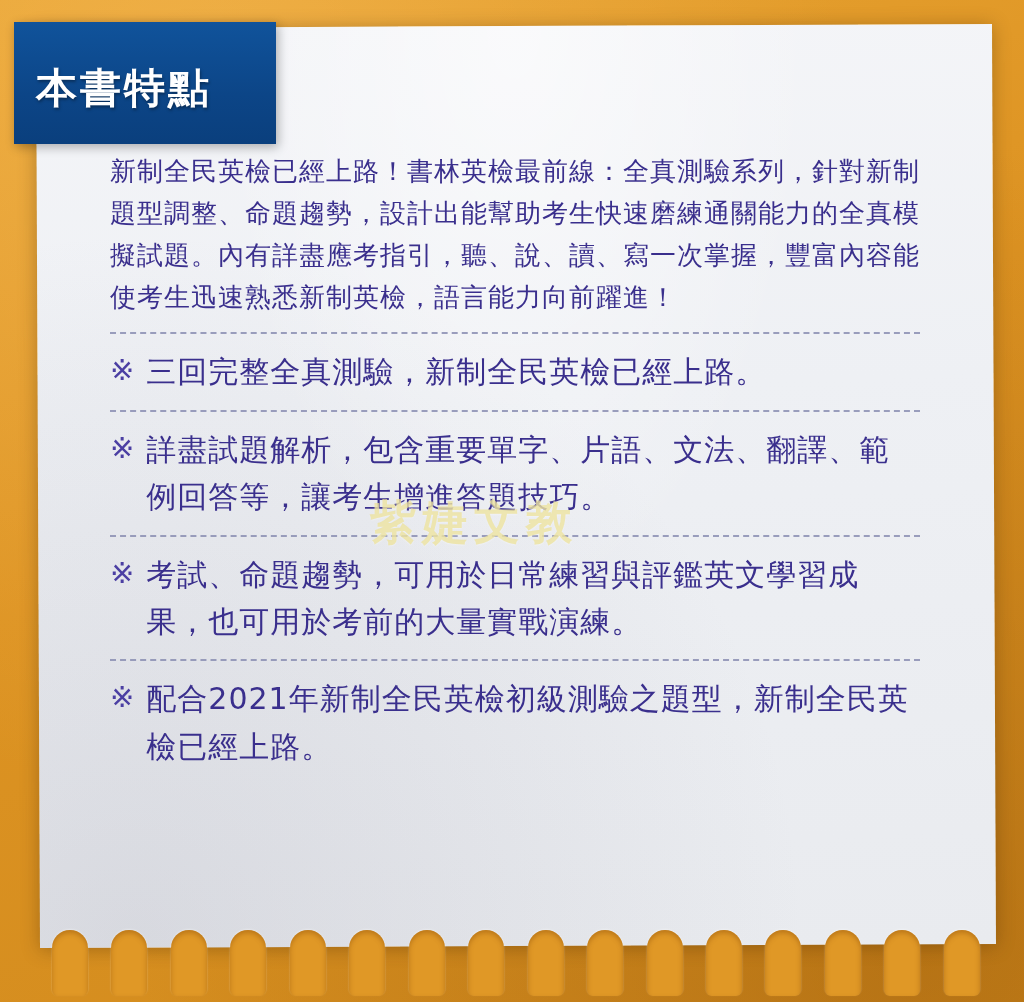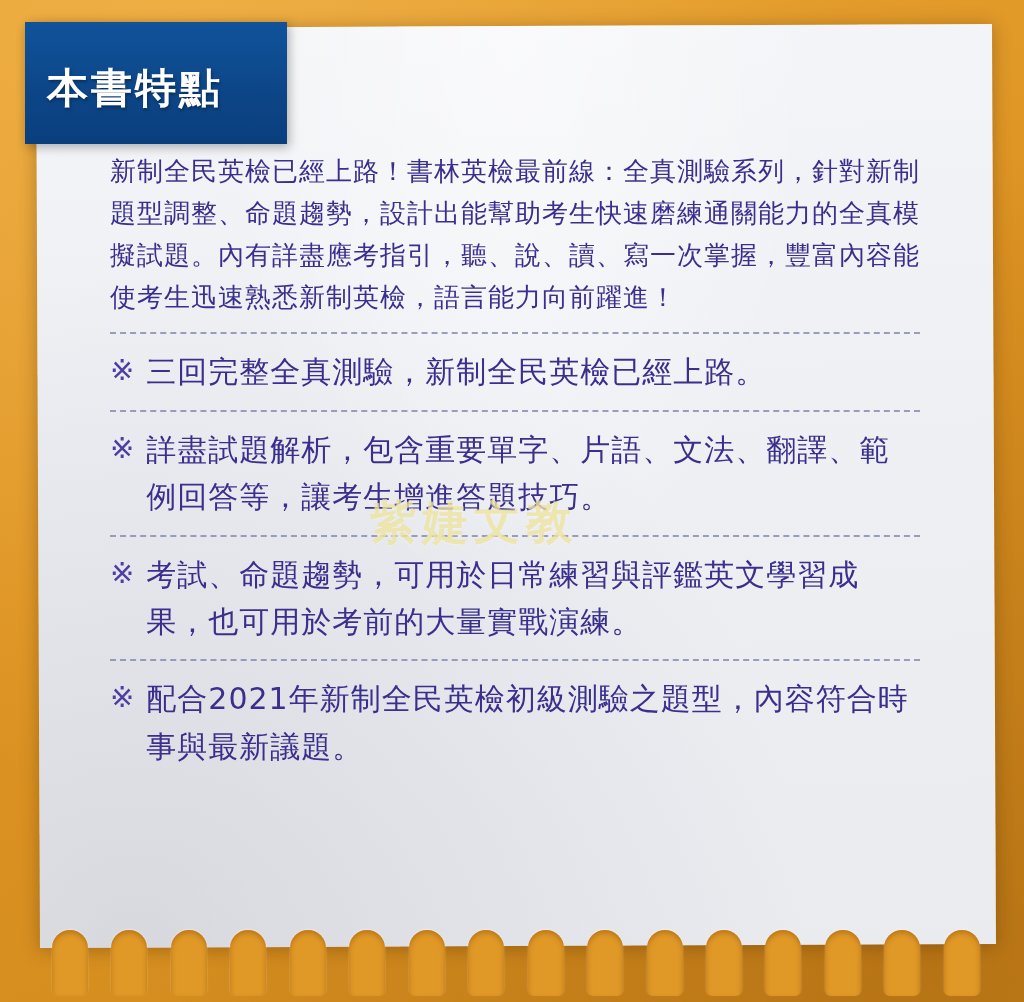--- a/index.html
+++ b/index.html
@@ -51,21 +51,21 @@
     inset: 0;
     background:
       radial-gradient(ellipse at 50% 0%, rgba(255,255,255,0.55), rgba(0,0,0,0) 45%),
       radial-gradient(ellipse at 10% 100%, rgba(150,150,165,0.22), rgba(0,0,0,0) 55%);
     pointer-events: none;
   }
 
   
   #tab {
     position: absolute;
-    left: 25px;
+    left: 14px;
     top: 22px;
     width: 262px;
     height: 122px;
     background: linear-gradient(180deg, #10539b 0%, #0c4587 60%, #0a3f7d 100%);
     box-shadow: 2px 3px 10px rgba(0,0,0,0.30);
     z-index: 5;
   }
   #tab-label {
     position: absolute;
     left: 22px;
@@ -198,21 +198,21 @@
 
     <div class="bullet-row">
       <span class="bullet-mark">※</span>
       <span class="bullet-text">考試、命題趨勢，可用於日常練習與評鑑英文學習成果，也可用於考前的大量實戰演練。</span>
     </div>
 
     <div class="divider"></div>
 
     <div class="bullet-row">
       <span class="bullet-mark">※</span>
-      <span class="bullet-text">配合2021年新制全民英檢初級測驗之題型，內容符合時事與最新議題。</span>
+      <span class="bullet-text">配合2021年新制全民英檢初級測驗之題型，新制全民英檢已經上路。</span>
     </div>
 
   </div>
 
   <div id="watermark">紫婕文教</div>
 
   <div id="binding">
       <div class="hole"></div>
       <div class="hole"></div>
       <div class="hole"></div>

